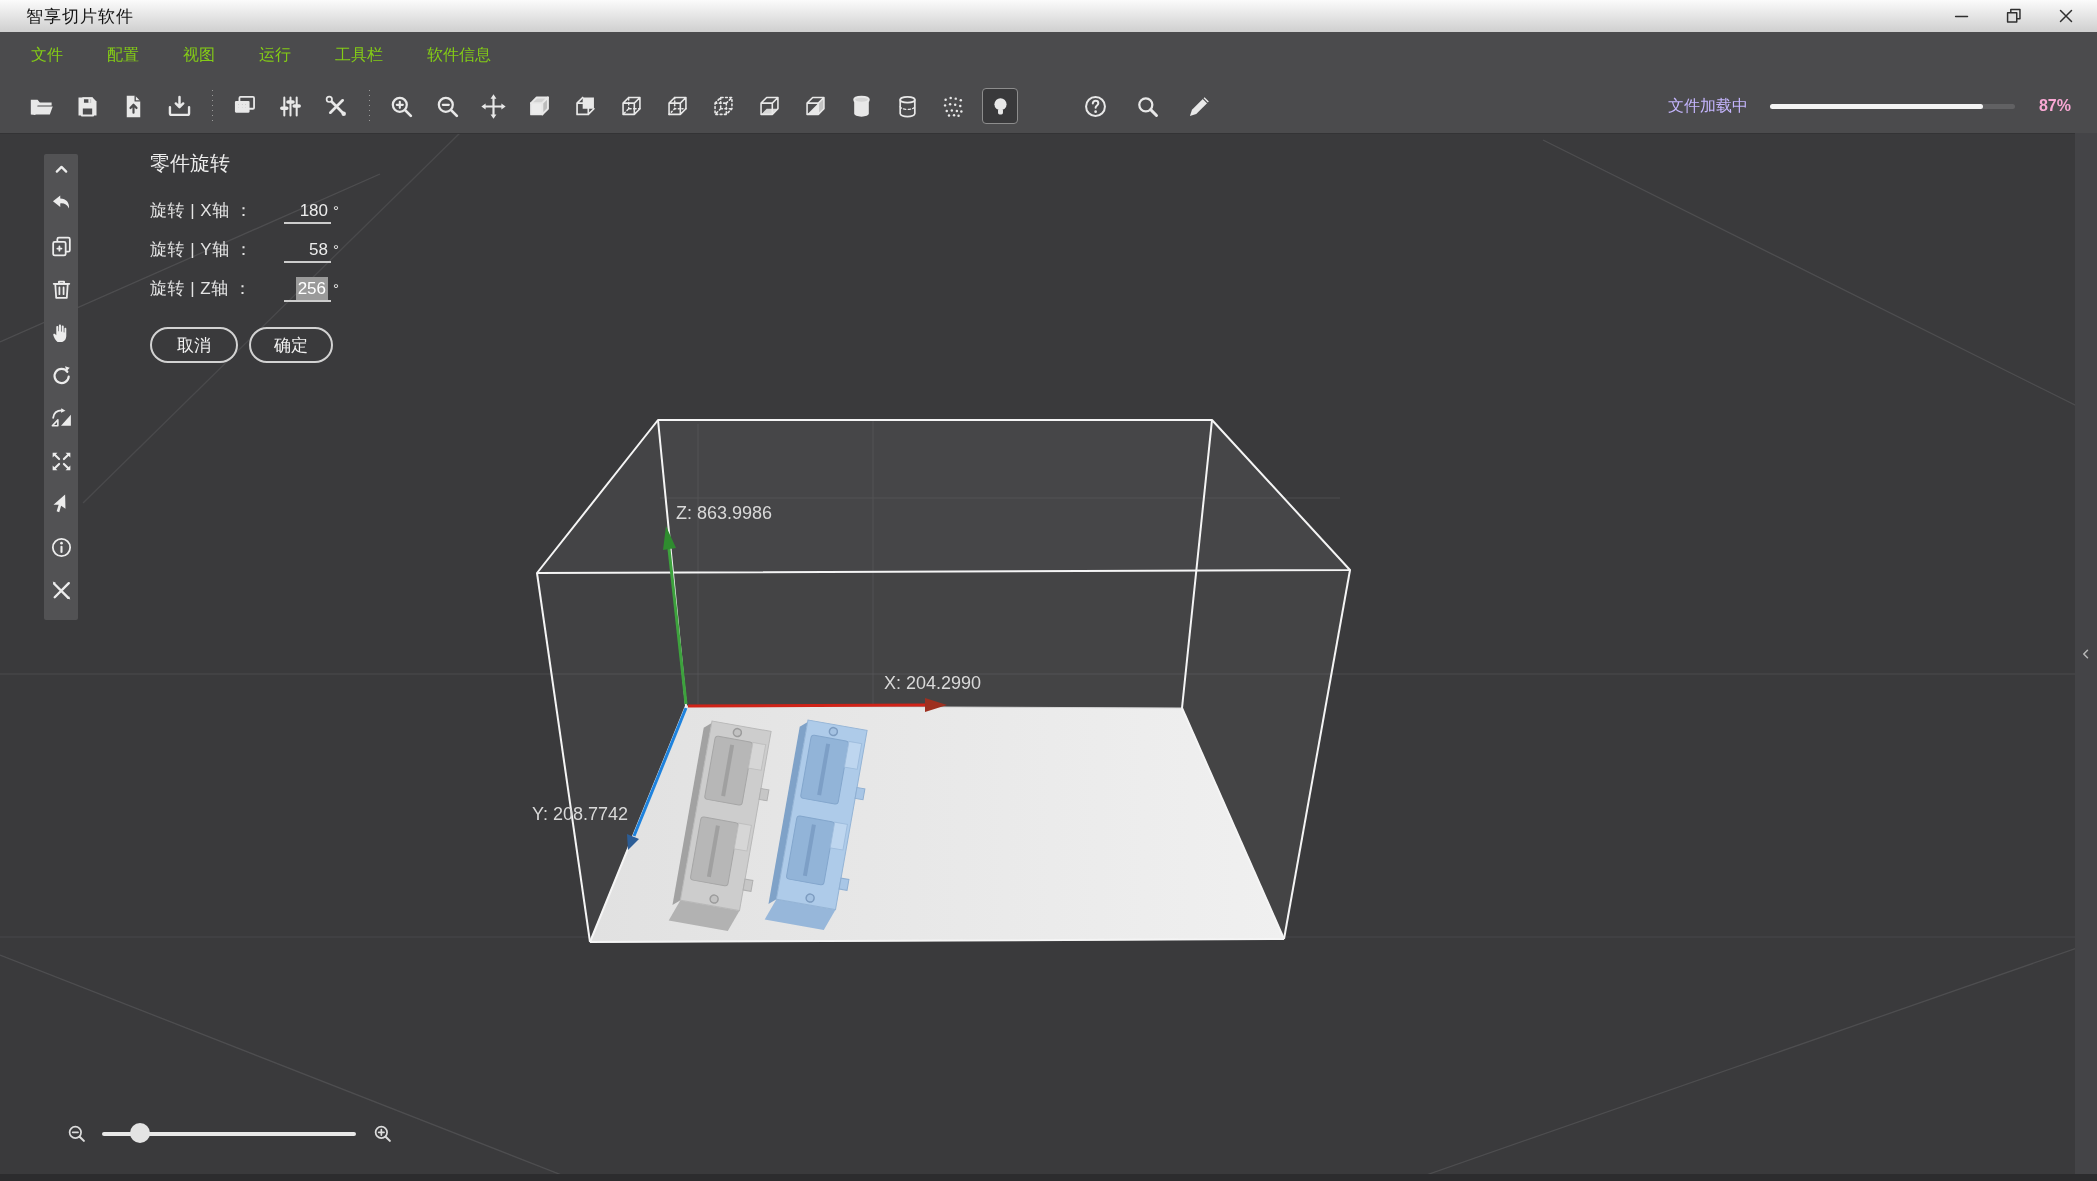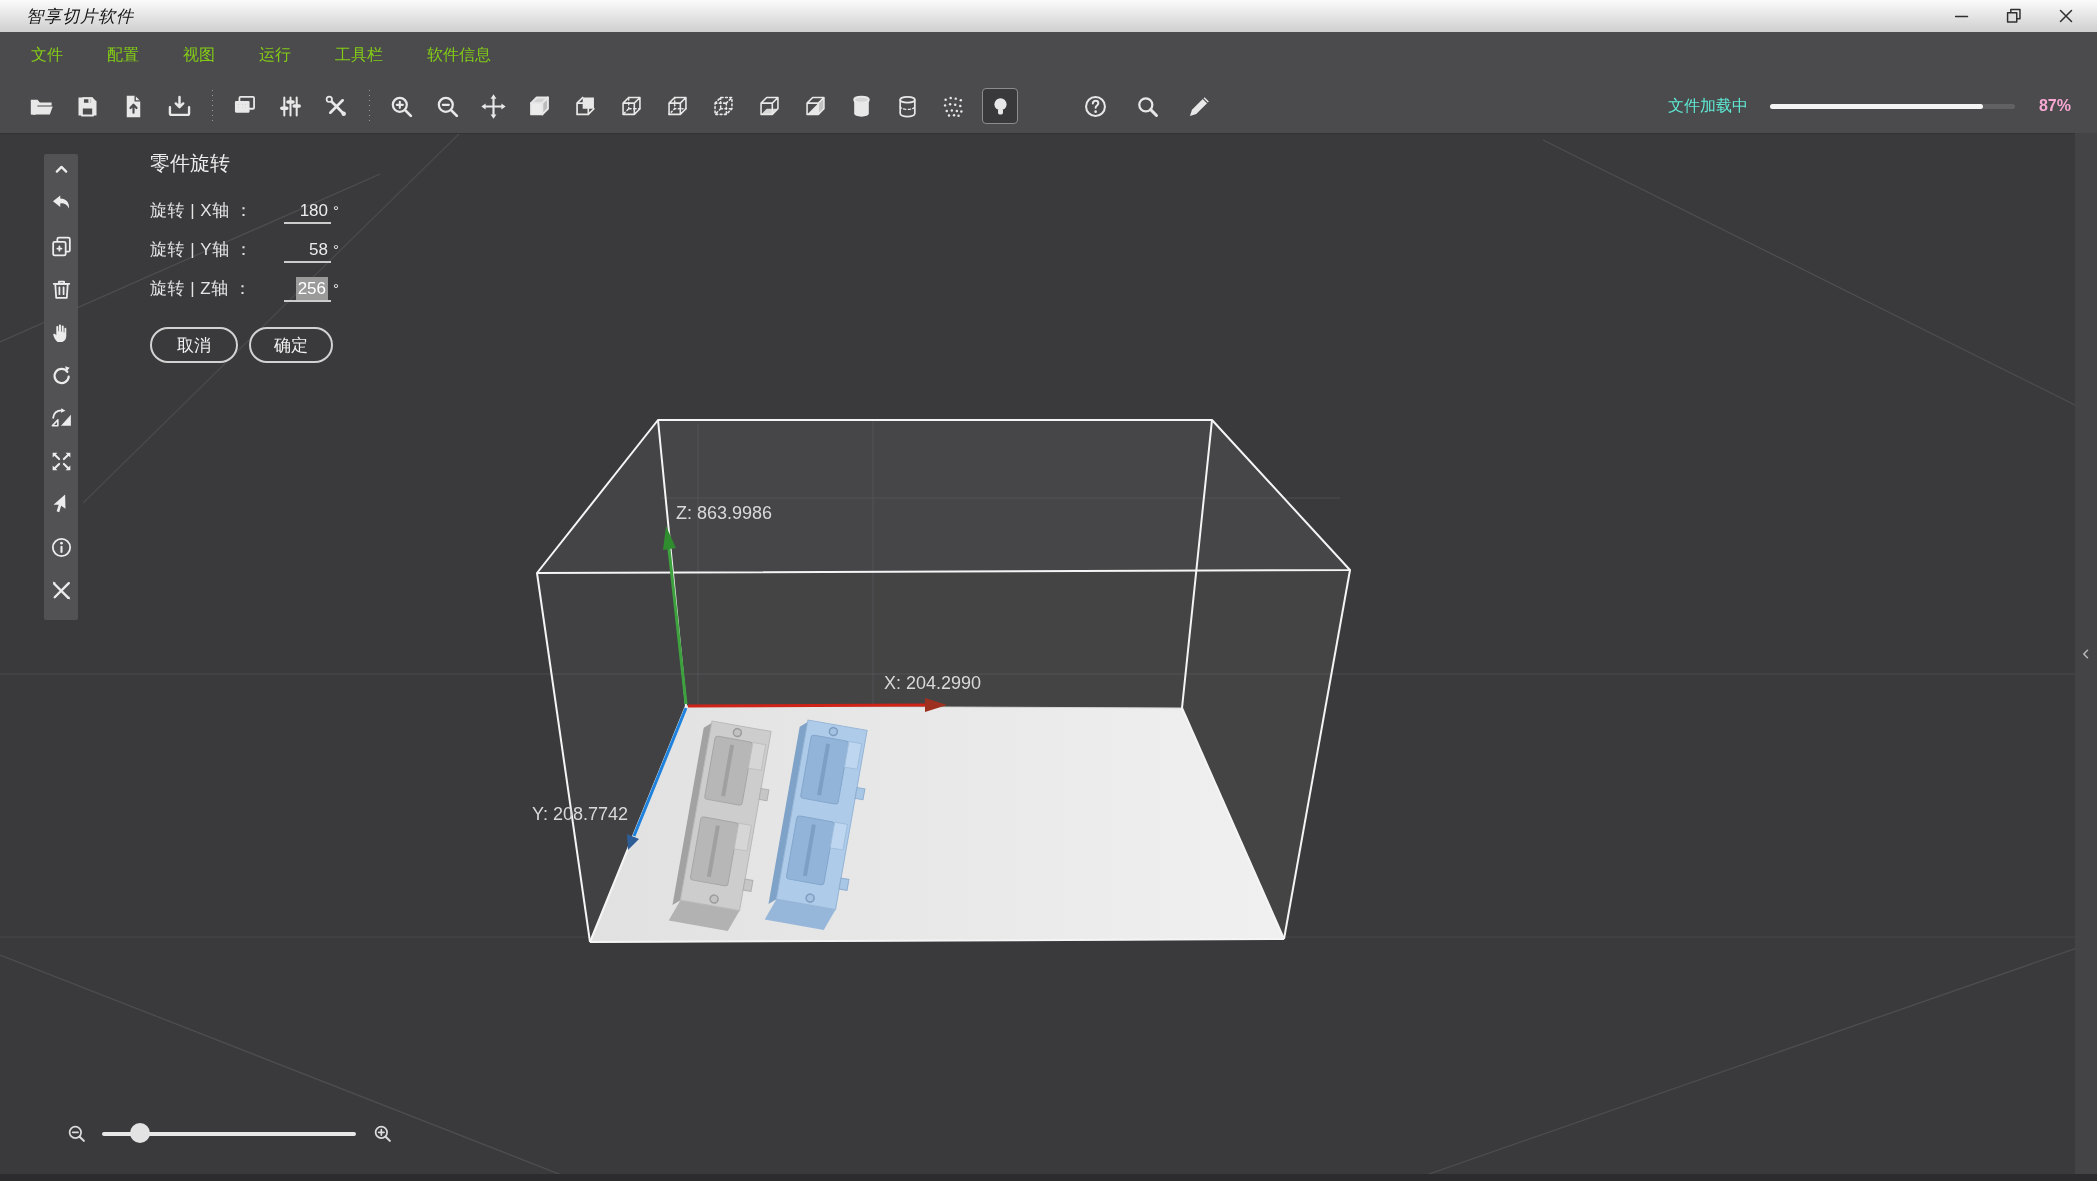--- a/index.html
+++ b/index.html
@@ -5,21 +5,21 @@
   html,body{margin:0;padding:0;background:#2a2a2a;}
   body{width:2097px;height:1181px;position:relative;overflow:hidden;
        font-family:"Liberation Sans","DejaVu Sans",sans-serif;
        -webkit-font-smoothing:antialiased;}
   .abs{position:absolute;}
 
   
   #titlebar{left:0;top:0;width:2097px;height:32px;
     background:linear-gradient(#fbfbfb,#cfcfcf);
     border-bottom:1px solid #8f8f8f;display:flex;align-items:center;}
-  #window-title{margin-left:26px;font-size:17px;color:#141414;letter-spacing:1px;font-style:italic;}
+  #window-title{margin-left:26px;font-size:17px;color:#141414;letter-spacing:1px;}
   #win-controls{margin-left:auto;margin-right:18px;display:flex;gap:26px;align-items:center;}
   .wicon{width:26px;height:26px;display:flex;align-items:center;justify-content:center;cursor:default;}
   .wicon svg{width:22px;height:22px;stroke:#2f2f2f;fill:none;stroke-width:1.6;stroke-linecap:round;stroke-linejoin:round;}
 
   
   #menubar{left:0;top:32px;width:2097px;height:47px;background:#4b4b4d;
     display:flex;align-items:center;border-bottom:1px solid #414143;}
   .menu-item{color:#84cc16;font-size:16px;padding:6px 15px;margin-left:14px;cursor:default;}
   .menu-item:first-child{margin-left:16px;}
 
@@ -32,21 +32,21 @@
   .icon svg{width:27px;height:27px;stroke:#e8e8e8;fill:none;stroke-width:1.7;
             stroke-linecap:round;stroke-linejoin:round;}
   .icon .f{fill:#e8e8e8;stroke:none;}
   .icon.active{background:#39393b;border:1px solid #8d8d8d;}
   .sep{width:1px;height:32px;margin:0 14px 0 4px;
        background-image:linear-gradient(#9a9a9a 30%, rgba(0,0,0,0) 0%);
        background-size:1px 5px;}
   #toolbar-right-icons{display:flex;align-items:center;margin-left:48px;}
   #toolbar-right-icons .icon{margin-right:18px;}
   #progress-area{margin-left:auto;display:flex;align-items:center;padding-right:26px;}
-  #progress-label{color:#5eead4;font-size:16px;margin-right:22px;}
+  #progress-label{color:#c4b5fd;font-size:16px;margin-right:22px;}
   #progress-track{width:245px;height:5px;background:#616163;border-radius:3px;position:relative;}
   #progress-fill{height:5px;background:#f4f4f4;border-radius:3px;width:0;}
   #progress-percent{color:#f9a8d4;font-size:16px;margin-left:24px;font-weight:bold;}
 
   
   #viewport{left:0;top:133px;width:2097px;height:1041px;background:#3a3a3c;}
   #bottom-strip{left:0;top:1174px;width:2097px;height:7px;background:#2c2c2e;}
   #scene{left:0;top:0;width:2097px;height:1181px;pointer-events:none;}
 
   

